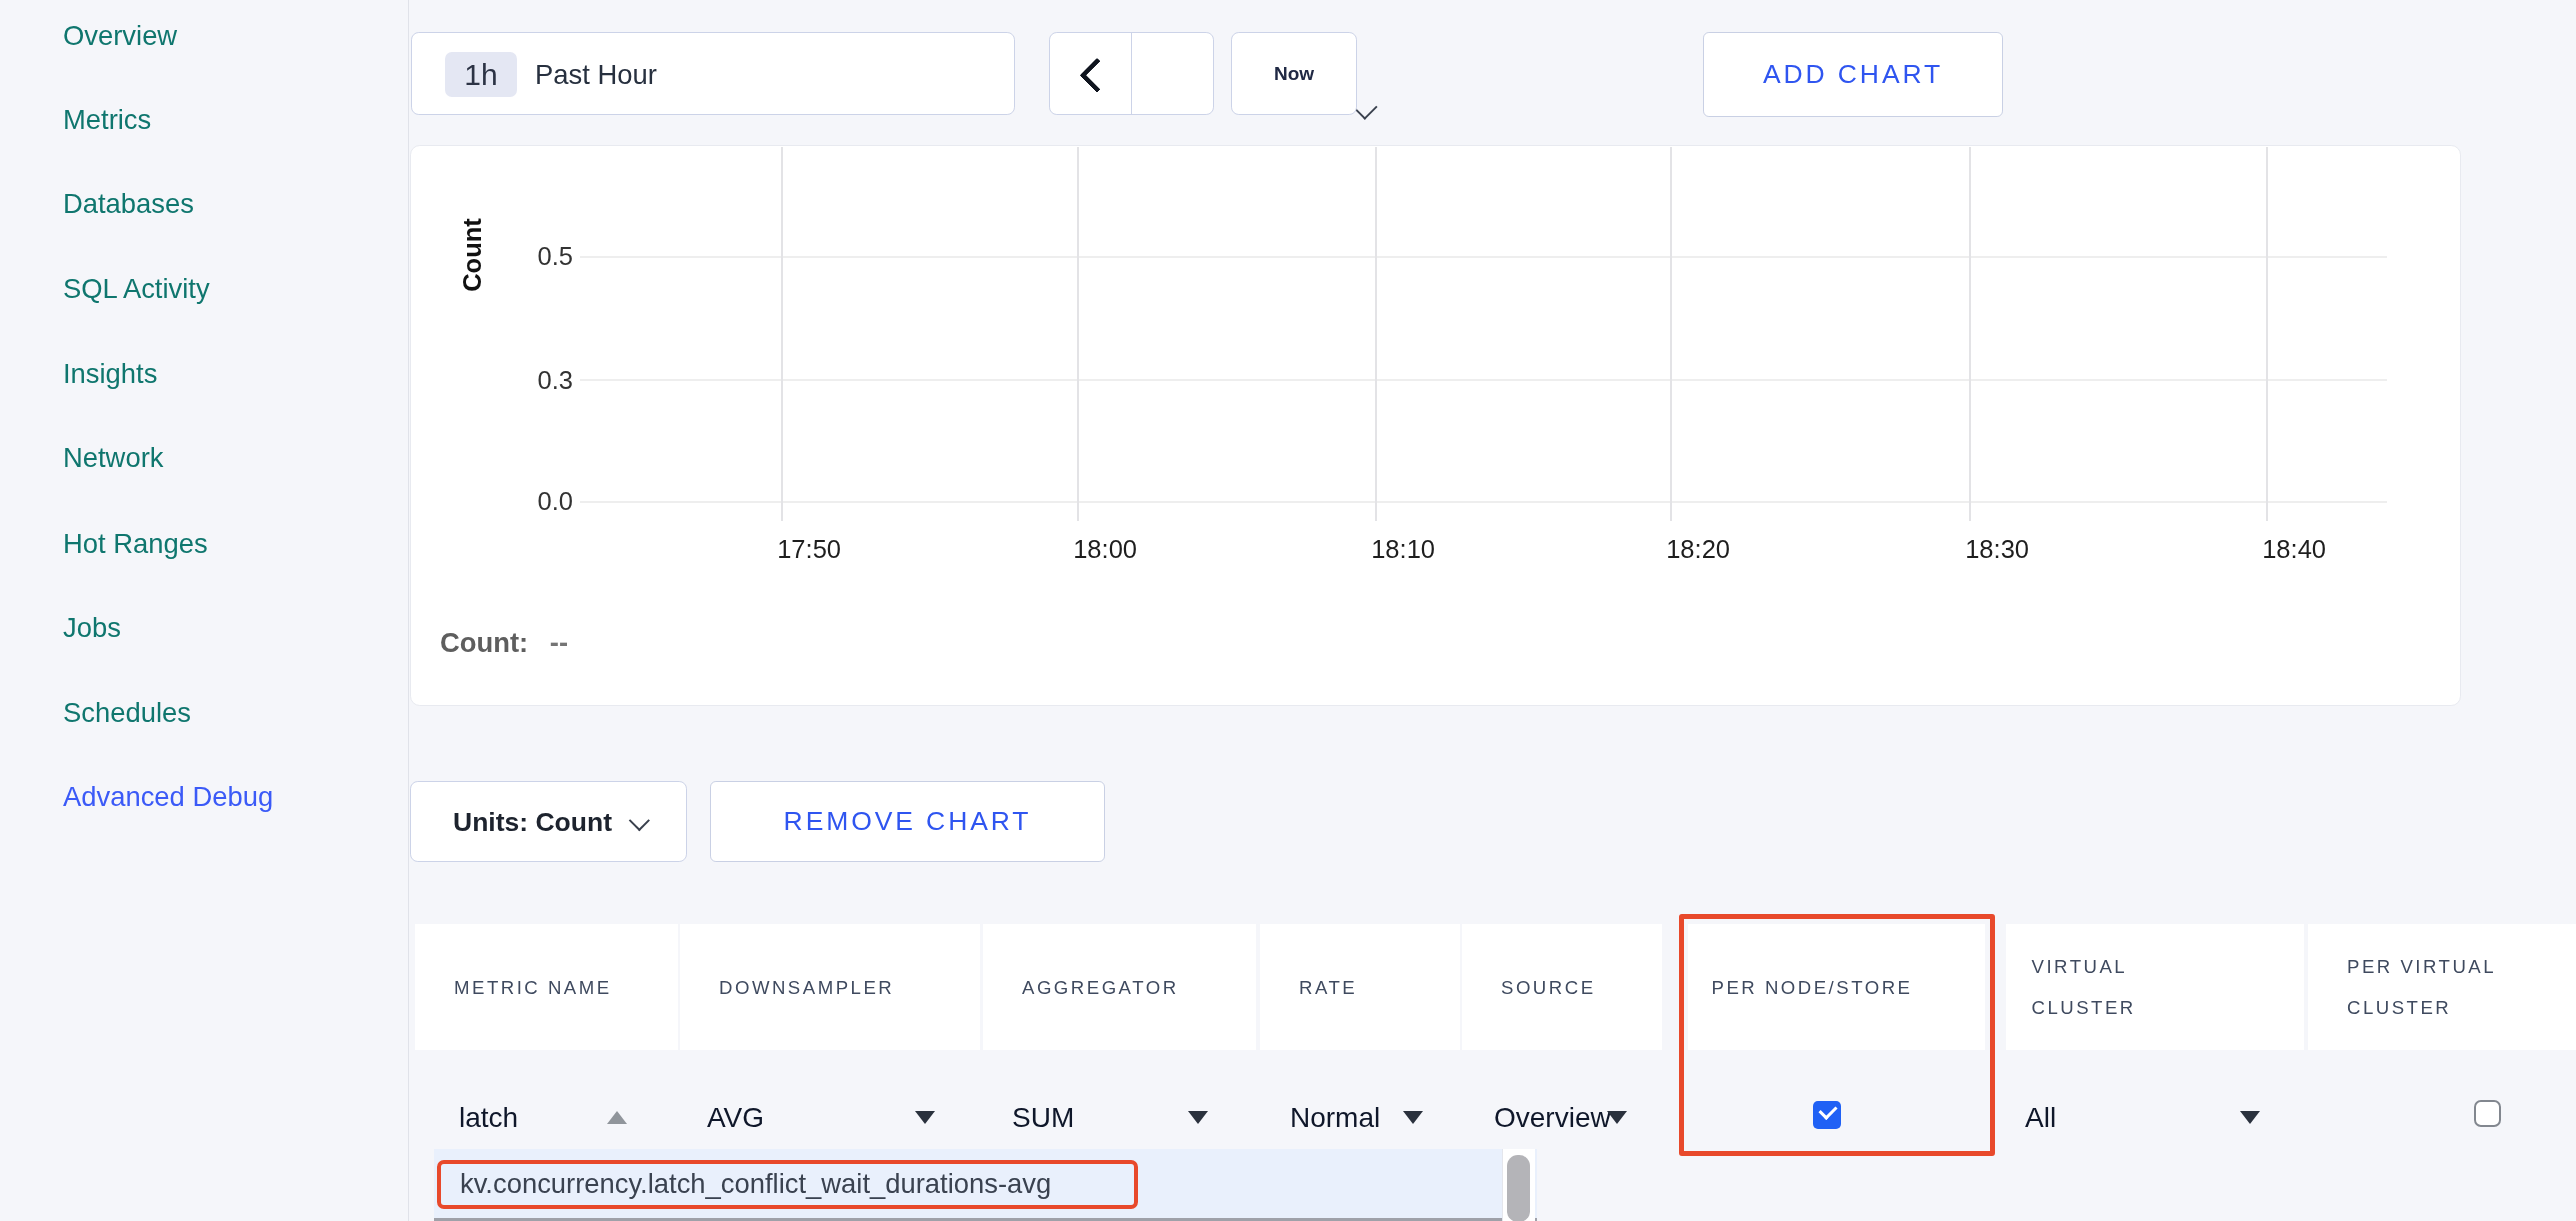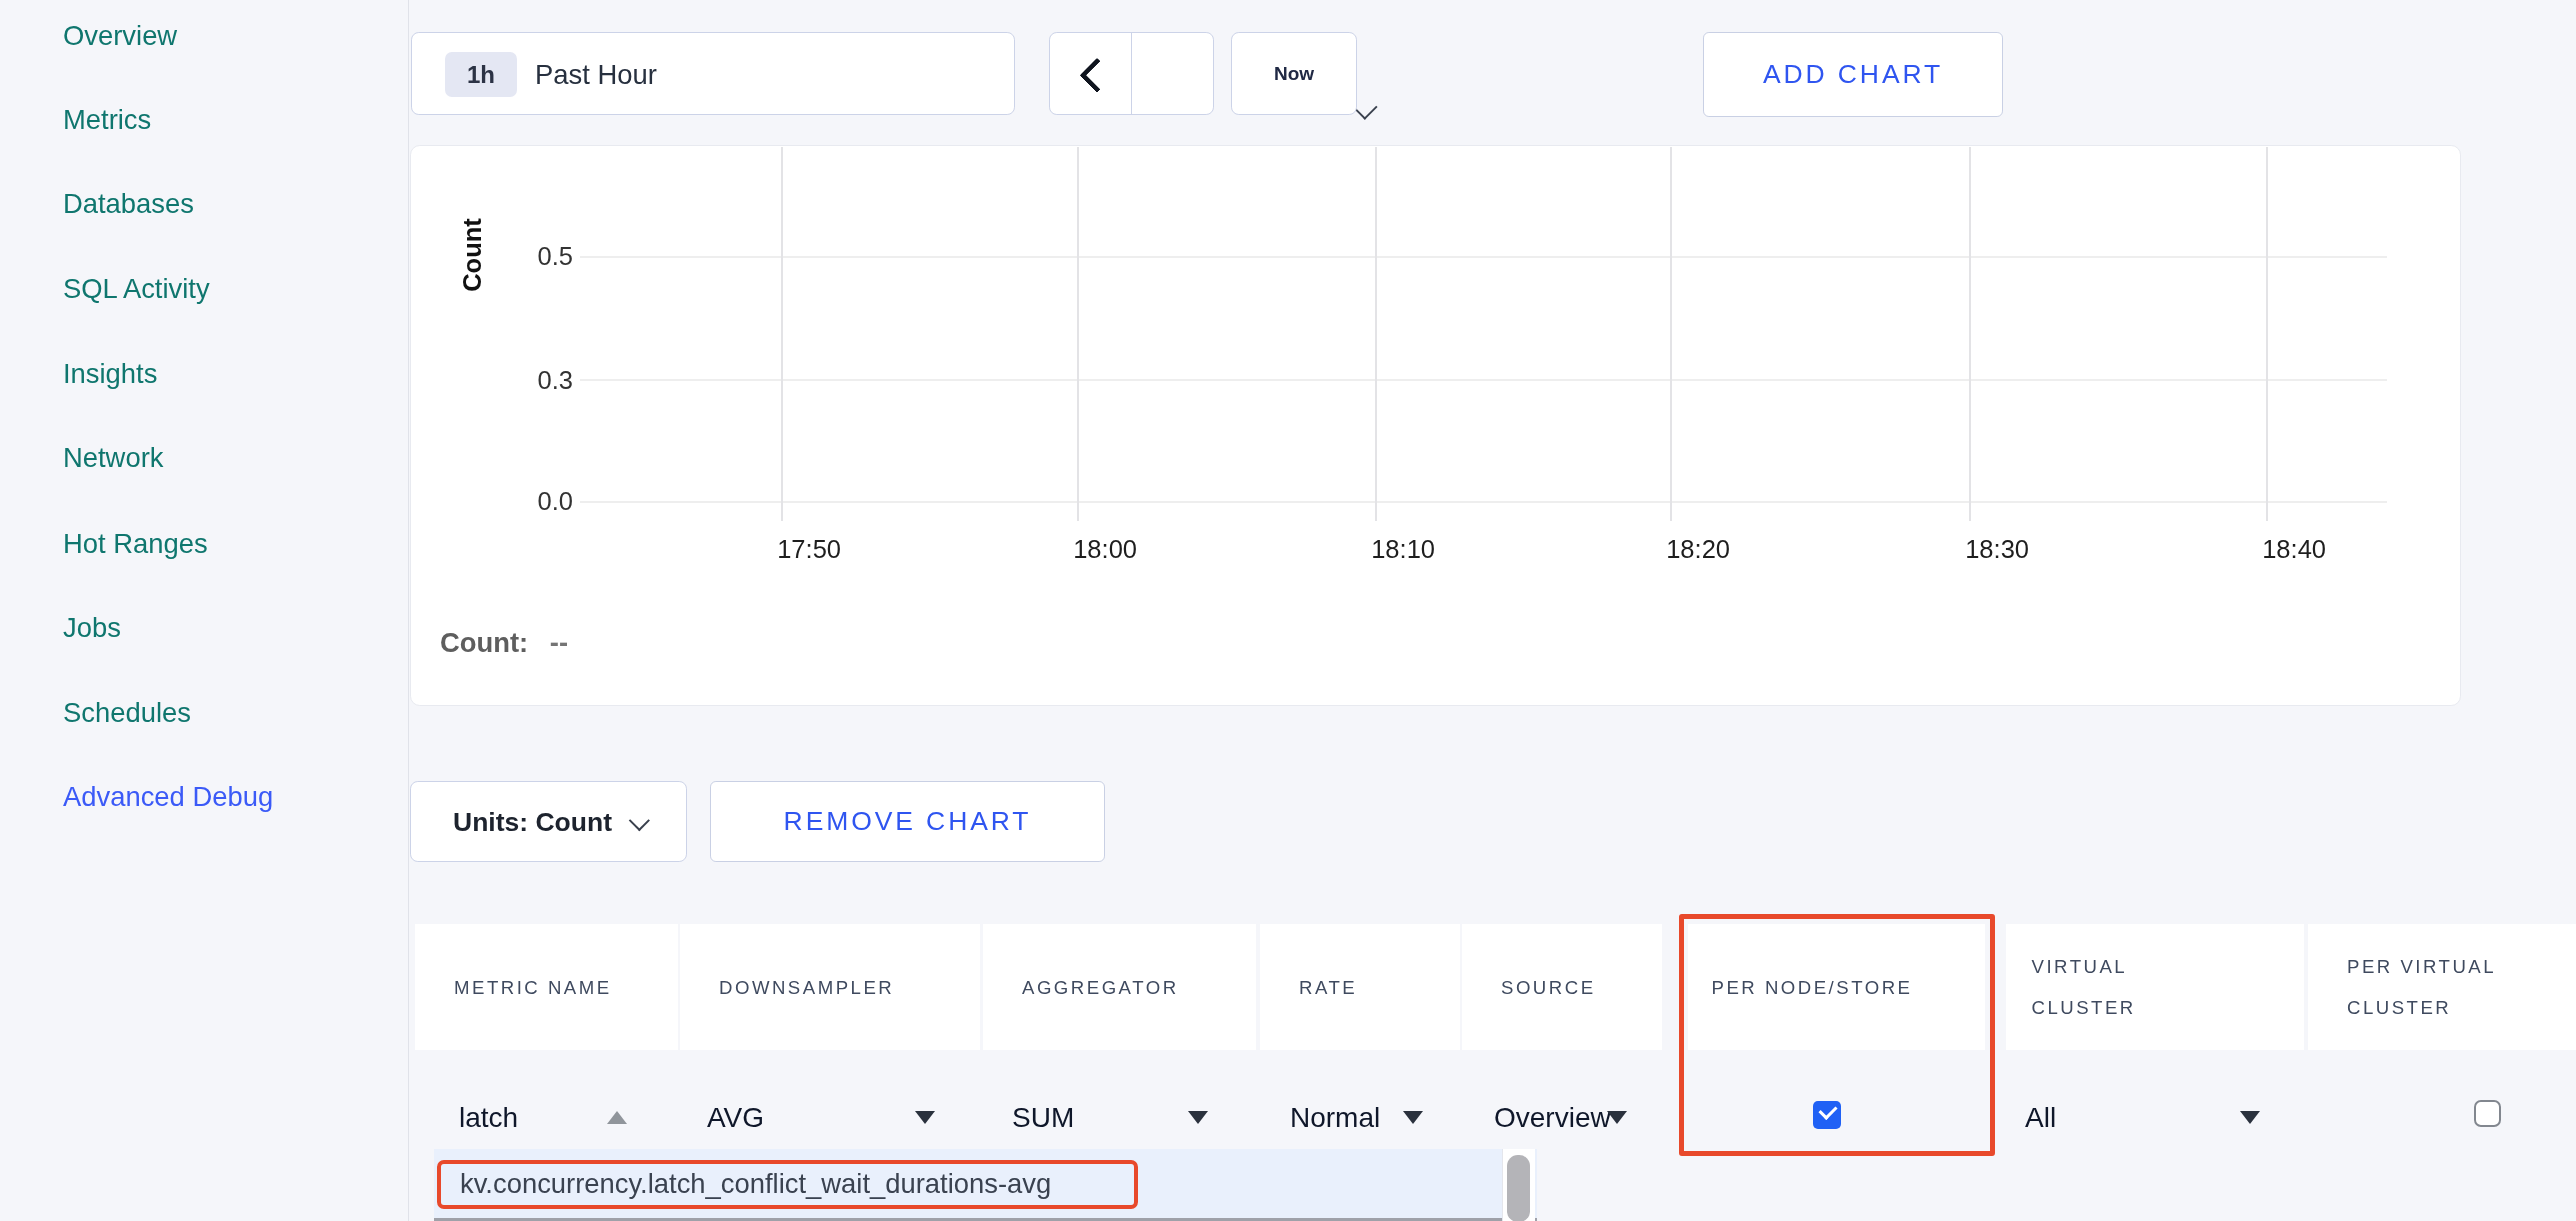--- a/index.html
+++ b/index.html
@@ -9,21 +9,21 @@
 
   
   #sidebar{left:0;top:0;width:409px;height:1221px;background:#f5f6fa;border-right:1px solid #e0e2e9;box-sizing:border-box;}
   .nav-item{position:absolute;left:63px;height:47px;line-height:47px;font-size:27.4px;font-weight:500;color:#0f766e;cursor:pointer;white-space:nowrap;}
   .nav-item.active{color:#3b5af7;}
 
   
   .ctl{background:#ffffff;border:1px solid #ccd3e8;border-radius:7.8px;box-sizing:border-box;}
   #time-select{left:411px;top:32px;width:604px;height:83px;}
   #time-badge{left:33px;top:18.6px;width:72px;height:45px;background:#e4e7f3;border-radius:6.9px;
-    font-size:24px;font-weight:bold;color:#2c3345;text-align:center;line-height:45px;}
+    font-size:30px;font-weight:normal;color:#2c3345;text-align:center;line-height:45px;}
   #time-label{left:123px;top:0;height:83px;line-height:83px;font-size:27.4px;color:#27303f;}
   .chev{width:15.7px;height:15.7px;border-right:2.9px solid #39404d;border-bottom:2.9px solid #39404d;transform:rotate(45deg);}
   #time-chev{left:944px;top:65px;}
   #arrow-group{left:1049px;top:32px;width:165px;height:83px;}
   #arrow-divider{left:81px;top:0;width:1px;height:81px;background:#ccd3e8;}
   .arrow-chev{width:19.6px;height:19.6px;border-right:5.9px solid #10151f;border-bottom:5.9px solid #10151f;border-radius:2px;}
   #prev-chev{left:35px;top:30px;transform:rotate(135deg);}
   #next-chev{left:102px;top:30px;transform:rotate(-45deg);}
   .arrow-half{position:absolute;top:0;width:82px;height:83px;cursor:pointer;}
   #now-btn{left:1231px;top:32px;width:126px;height:83px;text-align:center;line-height:81px;

